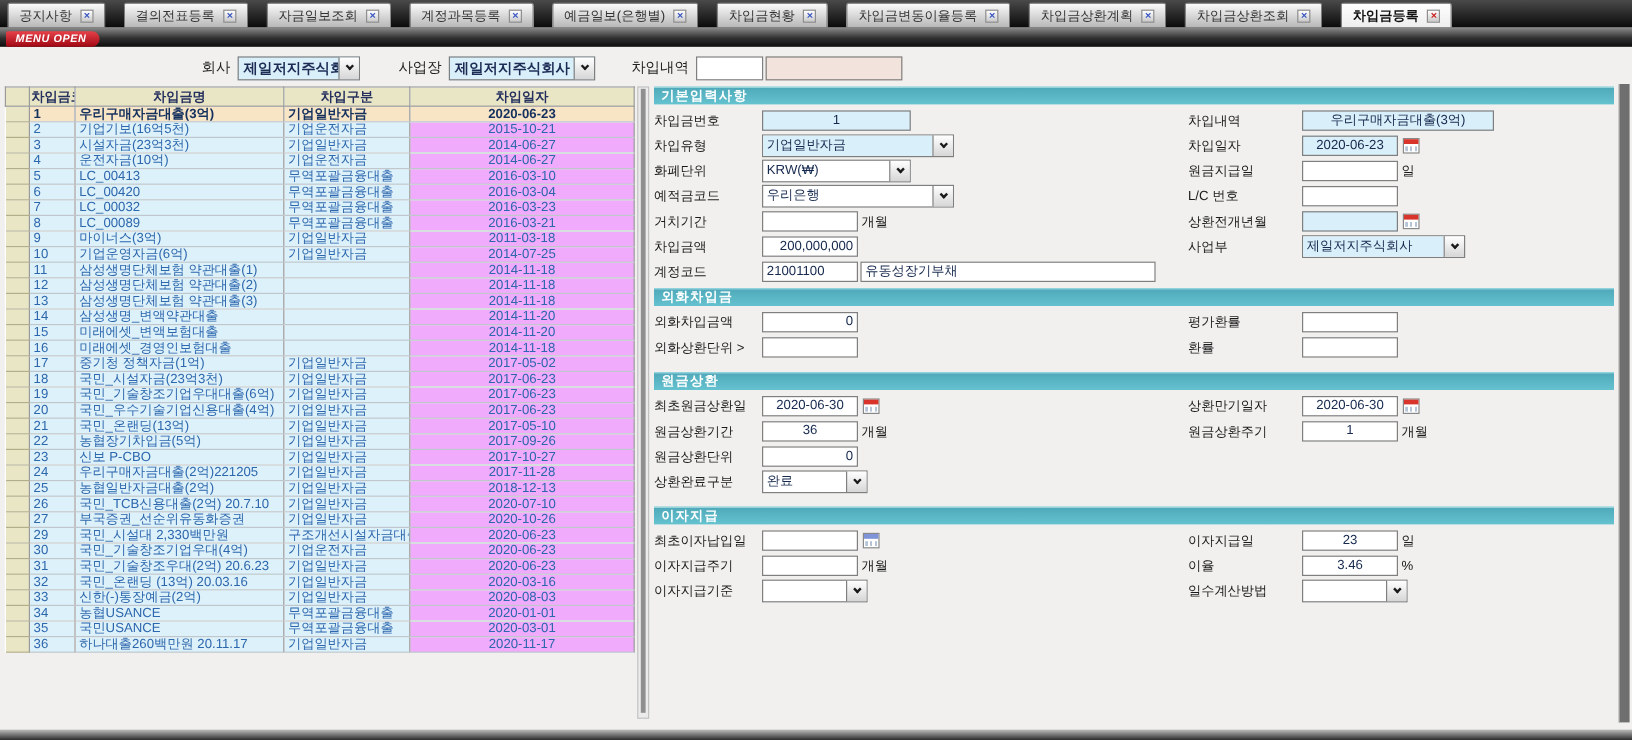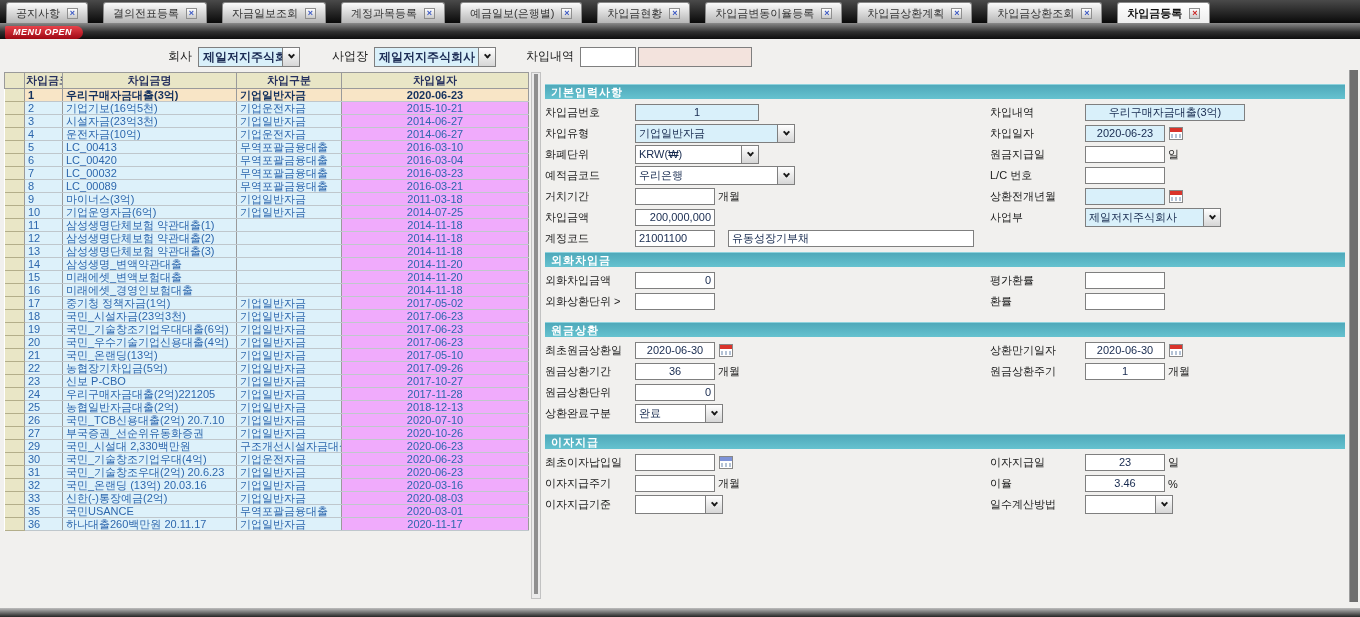--- a/index.html
+++ b/index.html
@@ -66,37 +66,37 @@
         { background:#f8e5c6; color:#14315e; font-weight:bold; }
 
   .vscroll { position:absolute; left:531px; top:2px; width:10px; height:527px; background:#ebebeb;
              border:1px solid #c2c2c2; cursor:pointer; }
   .vthumb { position:absolute; left:2px; top:1px; width:4px; height:520px; background:#8f8f8f; }
 
   .rightedge { position:absolute; right:2px; top:0; width:9px; height:532px; background:#6f6f6f;
                border-left:1px solid #9d9d9d; cursor:pointer; }
 
   
-  .formpanel { position:absolute; left:545px; top:12px; width:800px; font-size:11px; color:#1a1a1a; }
+  .formpanel { position:absolute; left:545px; top:0; width:800px; font-size:11px; color:#1a1a1a; }
   .secbar { height:15px; background:linear-gradient(#4fa9ba,#65c2cf); border-top:1px solid #8ed2dd;
             color:#fff; font-weight:bold; line-height:14px; padding-left:6px; letter-spacing:1px; }
   .frow { display:flex; height:21px; align-items:center; }
   .hl { width:445px; display:flex; align-items:center; flex-shrink:0; }
   .hr { flex:1; display:flex; align-items:center; }
   .flab { width:85px; margin-right:5px; flex-shrink:0; white-space:nowrap; }
   .hr .flab { width:90px; }
   .inp { display:inline-block; height:17px; line-height:15px; border:1px solid #7f7f7f; background:#fff;
          padding:0 3px; overflow:hidden; white-space:nowrap; color:#16294e; }
   .inp.lb { background:#d9f0fa; }
   .num { text-align:right; } .ctr { text-align:center; }
   .combo { height:19px; border:1px solid #7f7f7f; background:#fff; display:flex; align-items:stretch; }
   .combo .ctext { flex:1; line-height:17px; padding:0 3px; color:#16294e; white-space:nowrap; overflow:hidden; }
   .combo.lb .ctext { background:#d9f0fa; }
   .w70 { width:88px; } .w80 { width:80px; } .w124 { width:124px; } .w136 { width:136px; }
-  .w160 { width:160px; } .w246 { width:246px; margin-left:13px; }
+  .w160 { width:160px; } .w246 { width:246px; margin-left:2px; }
   .unit { margin-left:3px; white-space:nowrap; }
   .cal { width:14px; height:13px; margin-left:4px; border:1px solid #888; background:#fff; position:relative;
          flex-shrink:0; cursor:pointer; }
   .cal::before { content:""; position:absolute; left:0; right:0; top:0; height:4px; background:#d9342b; }
   .cal::after { content:""; position:absolute; left:1px; right:1px; top:6px; bottom:1px;
                 background:repeating-linear-gradient(to right,#b4c3d6 0 2px,transparent 2px 4px); }
   .cal.blue::before { background:#7e93d8; }
   .mt3 { margin-top:3px; } .mt10 { margin-top:10px; } .sbgap { margin-top:3px; }
 
   
@@ -414,20 +414,27 @@
           </tr>
           <tr>
             <td class="c0"></td>
             <td class="c1">33</td>
             <td class="c2">신한(-)통장예금(2억)</td>
             <td class="c3">기업일반자금</td>
             <td class="c4">2020-08-03</td>
           </tr>
           <tr>
             <td class="c0"></td>
+            <td class="c1">34</td>
+            <td class="c2">농협USANCE</td>
+            <td class="c3">무역포괄금융대출</td>
+            <td class="c4">2020-01-01</td>
+          </tr>
+          <tr>
+            <td class="c0"></td>
             <td class="c1">35</td>
             <td class="c2">국민USANCE</td>
             <td class="c3">무역포괄금융대출</td>
             <td class="c4">2020-03-01</td>
           </tr>
           <tr>
             <td class="c0"></td>
             <td class="c1">36</td>
             <td class="c2">하나대출260백만원 20.11.17</td>
             <td class="c3">기업일반자금</td>

